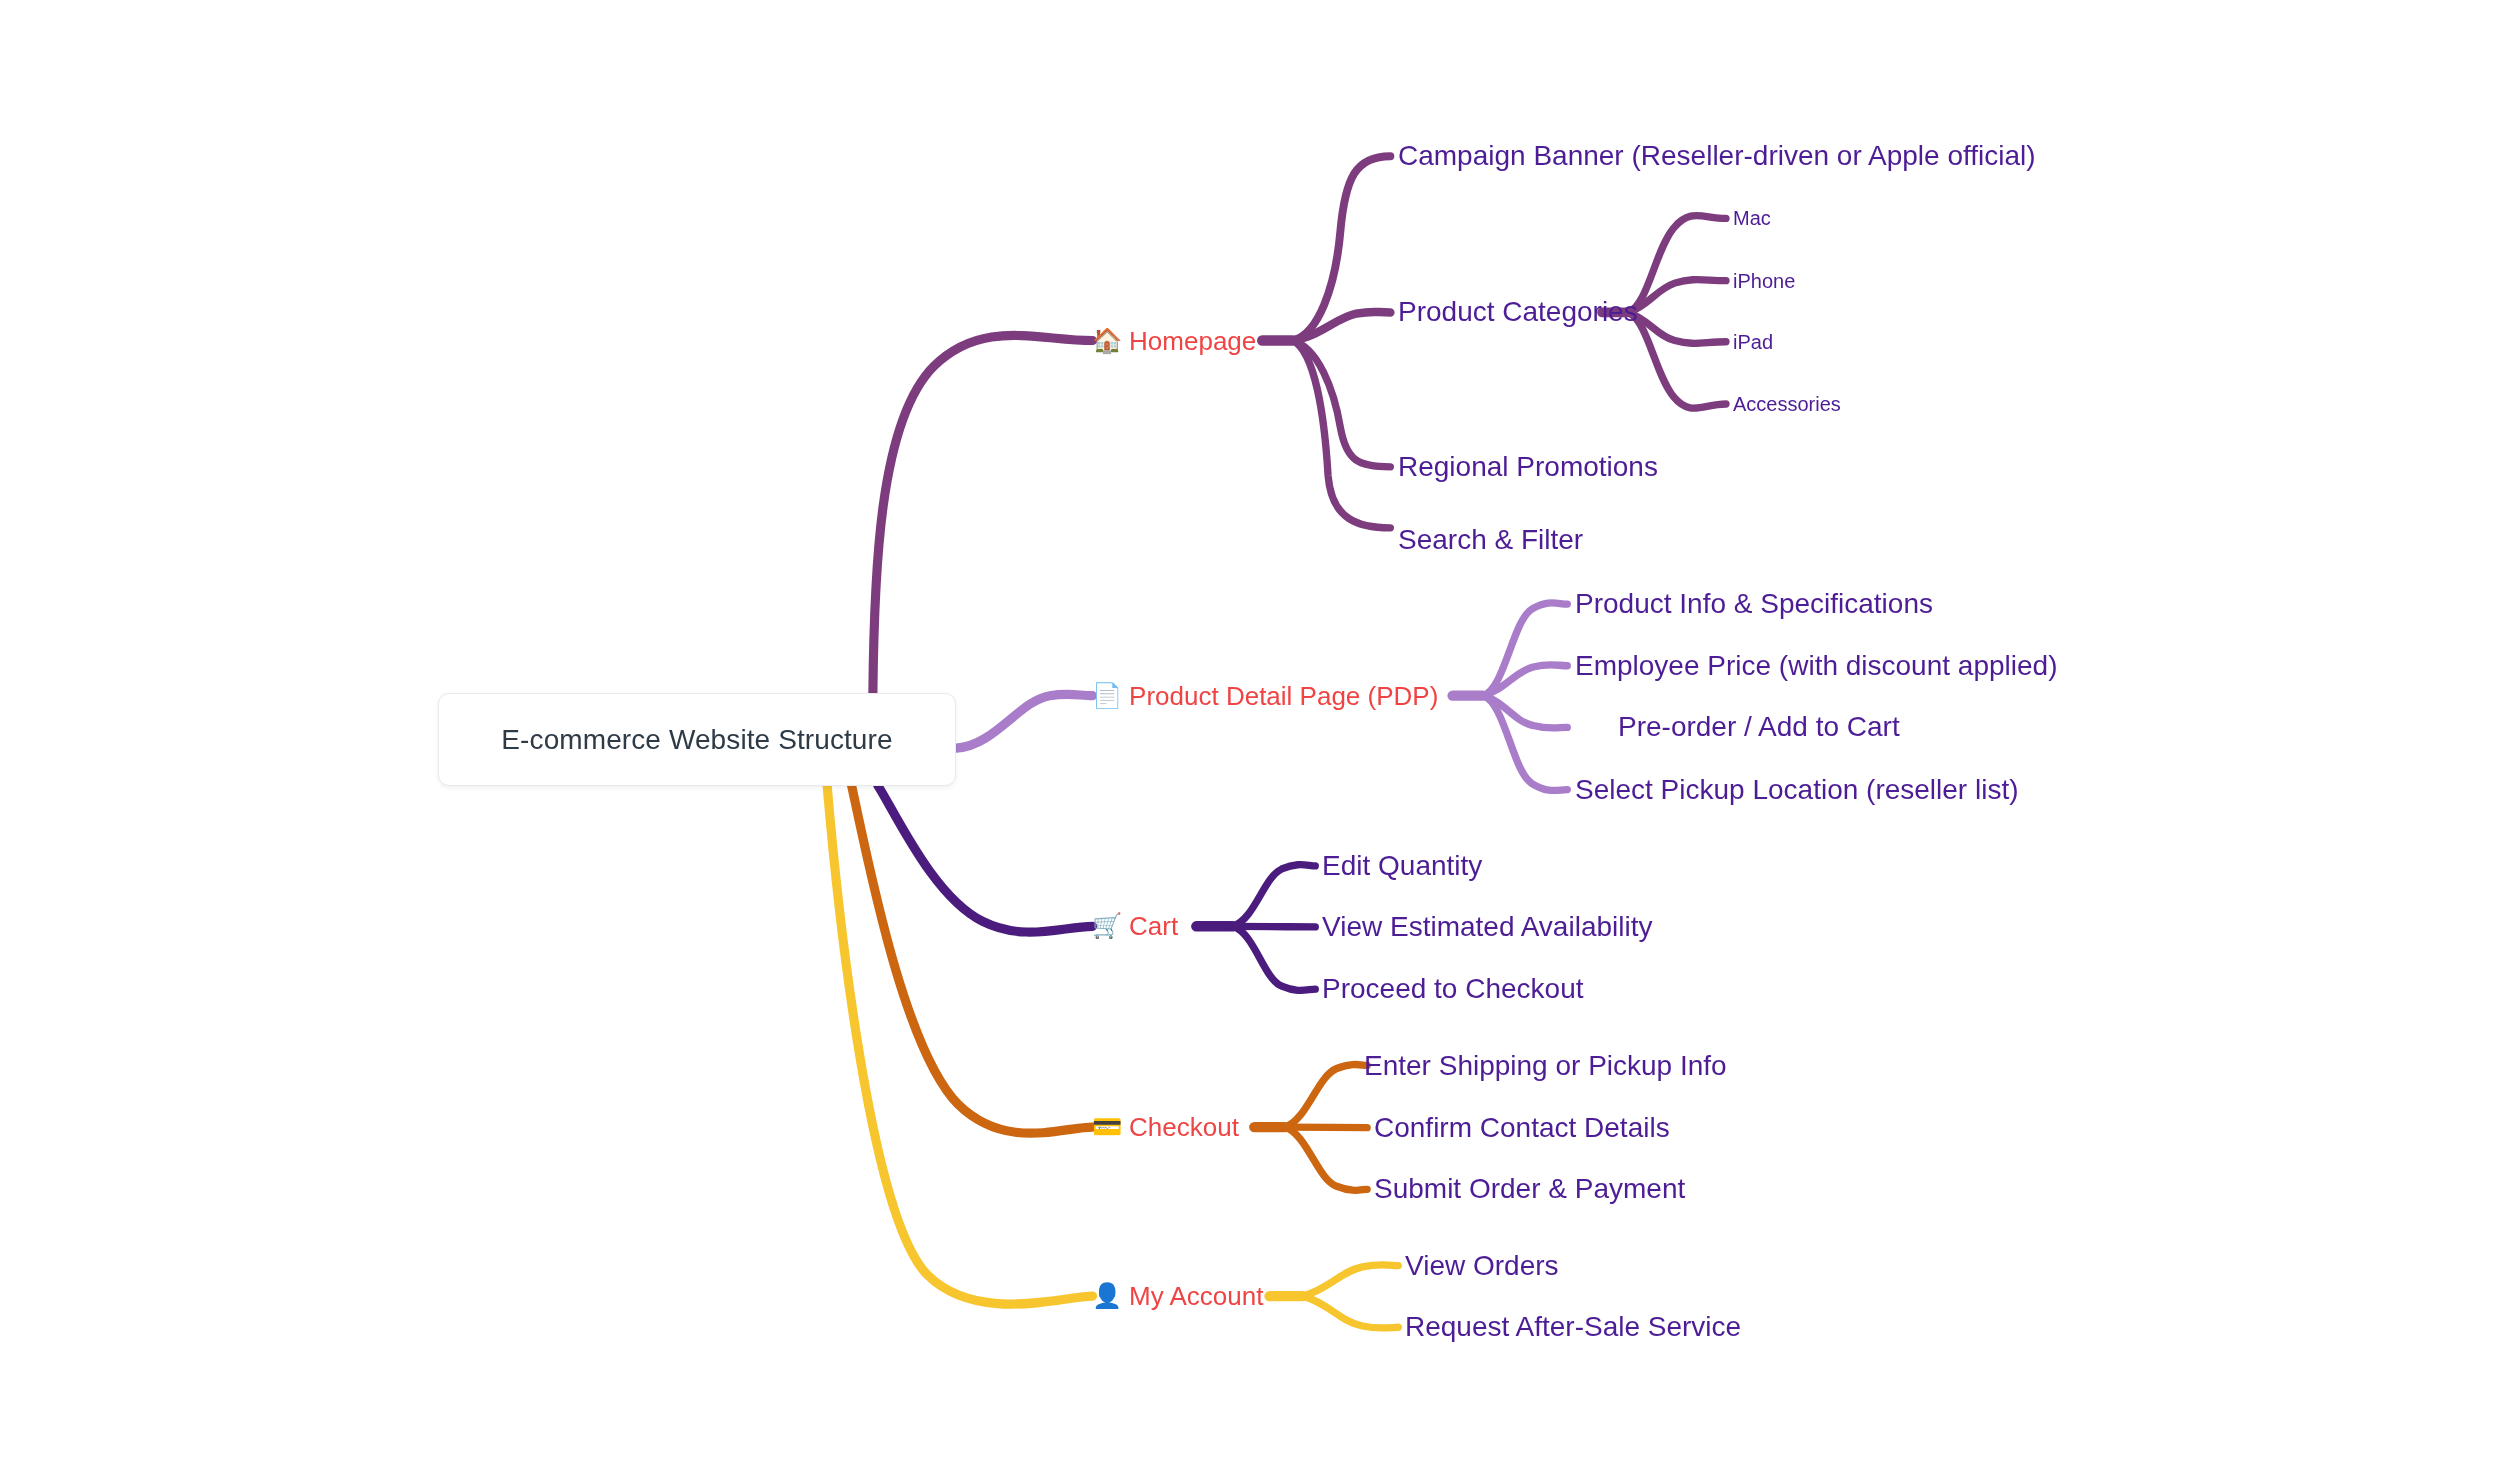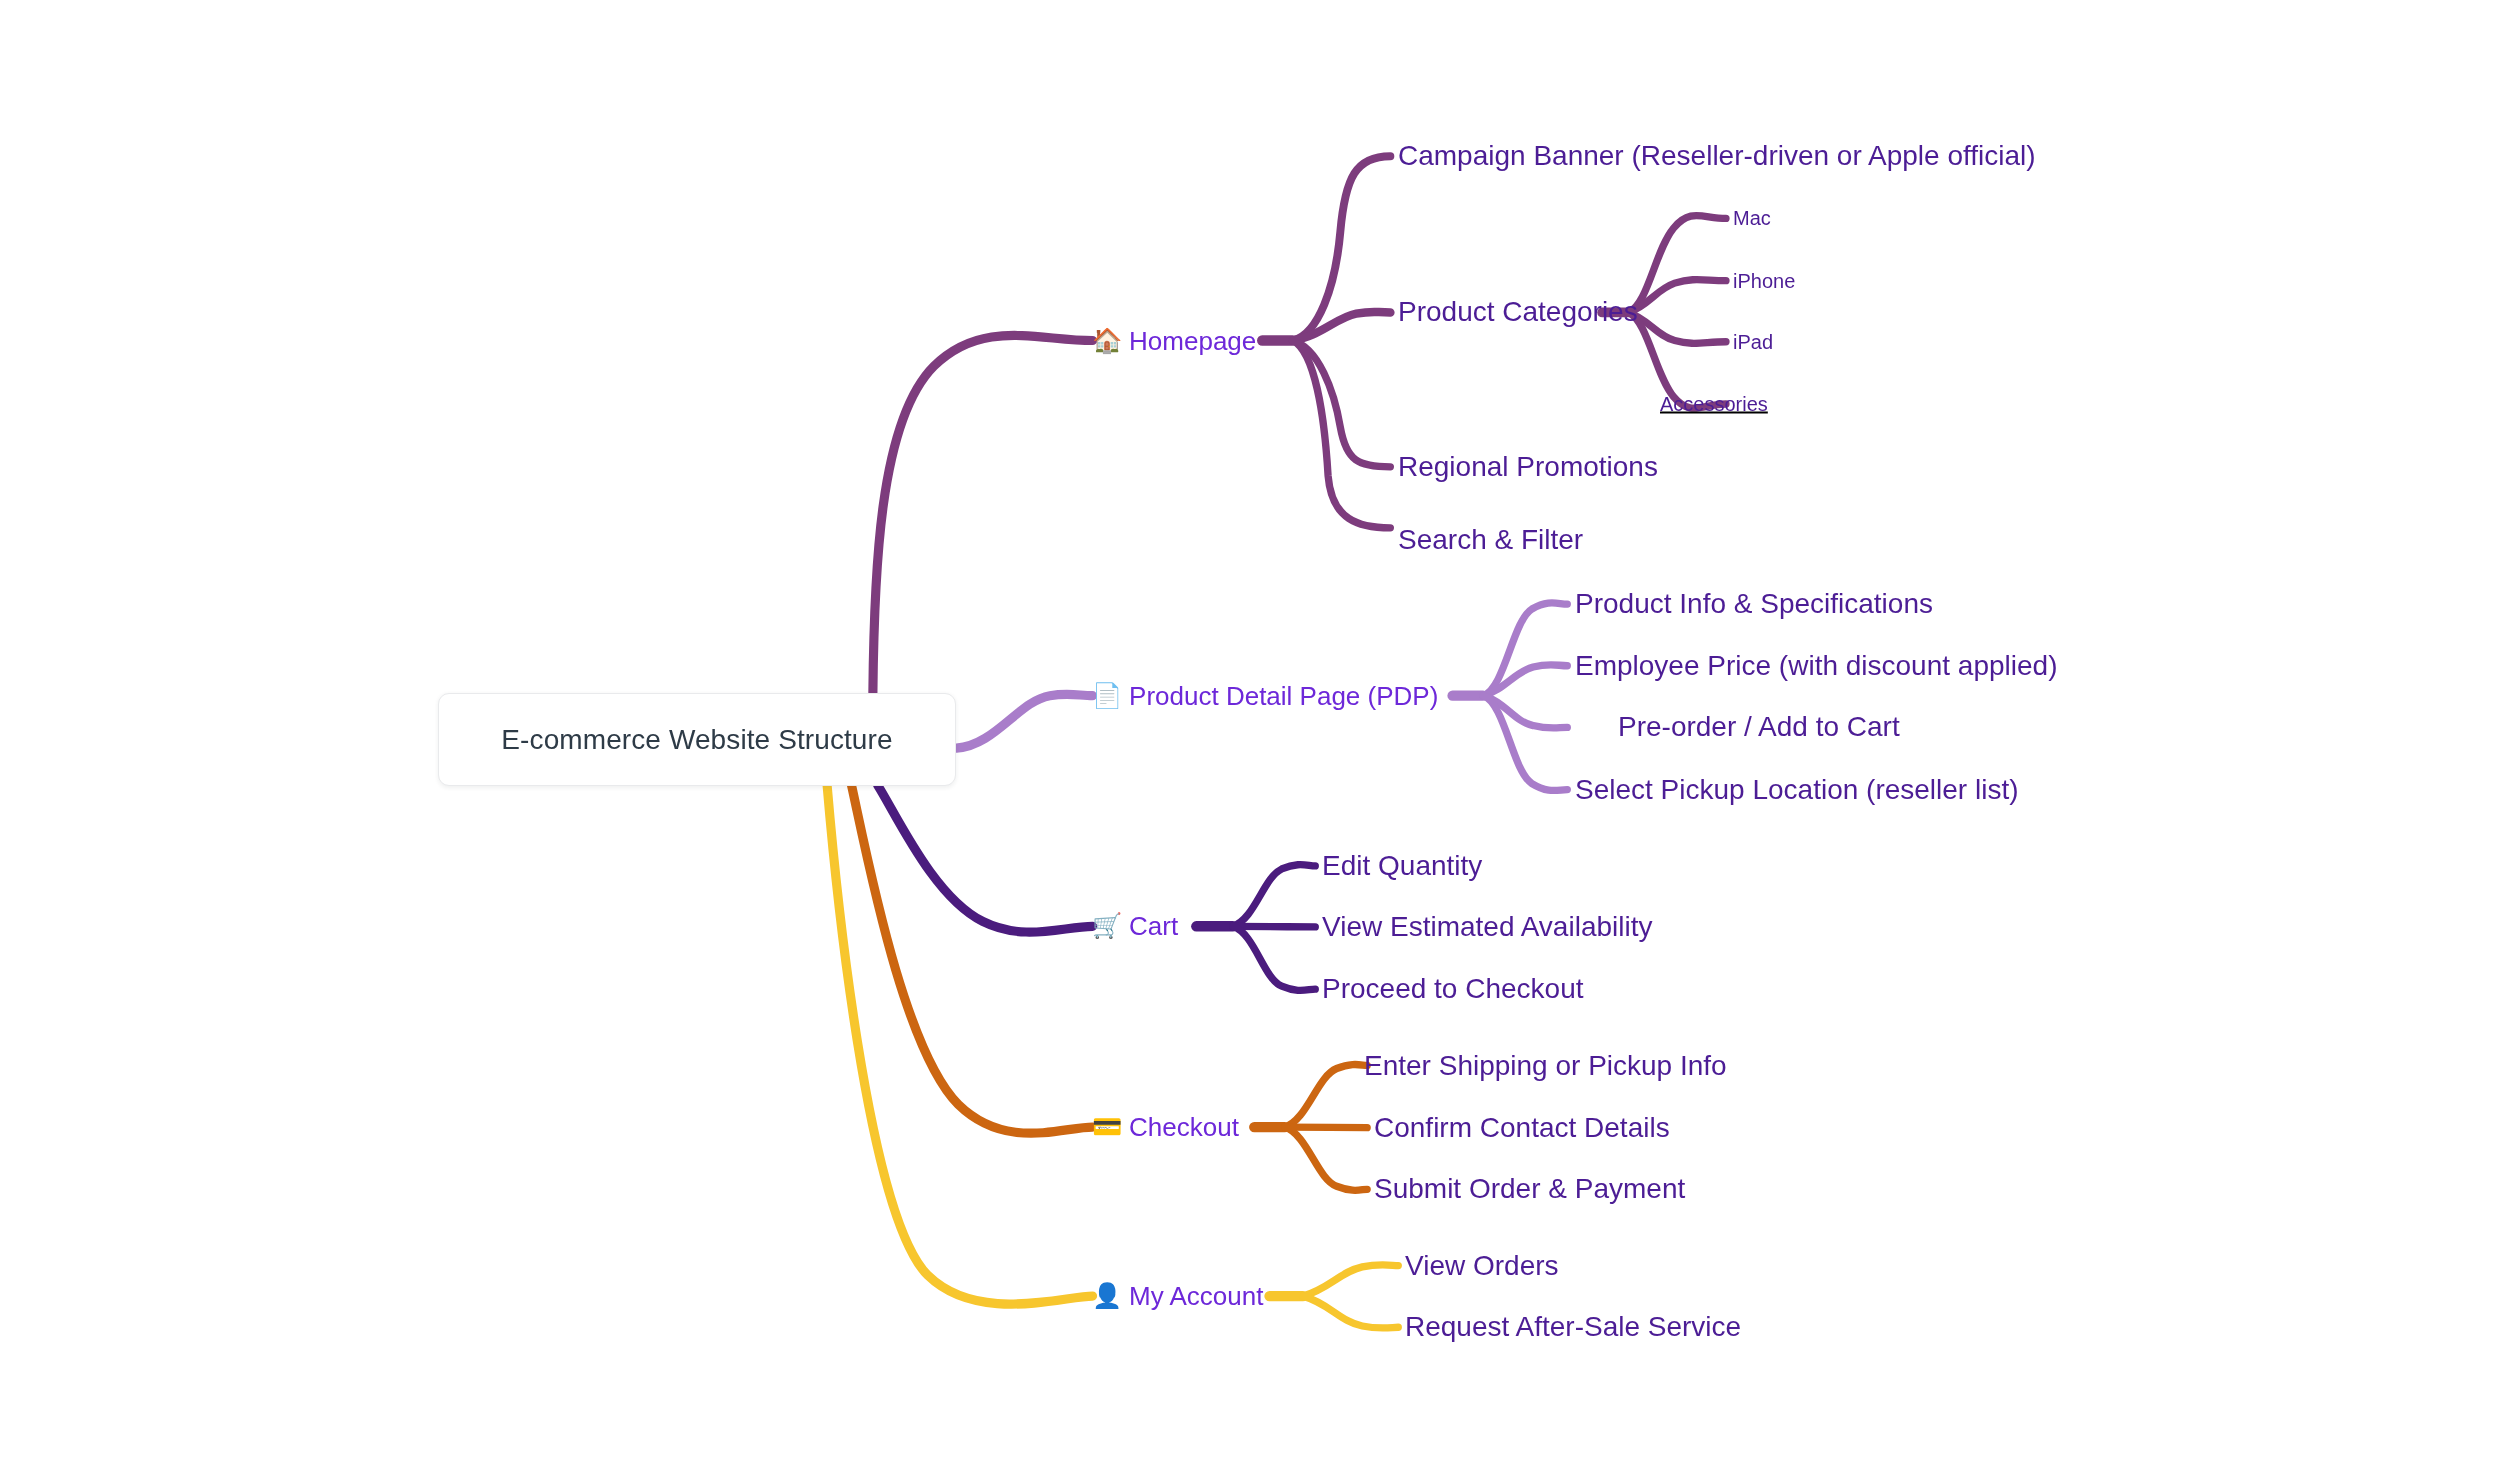--- a/index.html
+++ b/index.html
@@ -54,21 +54,21 @@
     transform: translateY(-50%);
   }
   .node-icon {
     font-size: 24.4px;
     line-height: 1;
     margin-right: 6.7px;
     display: inline-block;
   }
   .node-l1 .node-label {
     font-size: 26px;
-    color: #6d28d9;
+    color: #ef4444;
   }
   .node-l2 .node-label {
     font-size: 28px;
     color: #4c1d95;
   }
   .node-l3 .node-label {
     font-size: 20px;
     color: #4c1d95;
   }
 </style>
@@ -170,21 +170,21 @@
 
 <div class="node node-l3" style="left:1733px; top:218px;">
   <span class="node-label">Mac</span>
 </div>
 <div class="node node-l3" style="left:1733px; top:281px;">
   <span class="node-label">iPhone</span>
 </div>
 <div class="node node-l3" style="left:1733px; top:342px;">
   <span class="node-label">iPad</span>
 </div>
-<div class="node node-l3" style="left:1660px; top:404px;text-decoration:underline;">
+<div class="node node-l3" style="left:1733px; top:404px;">
   <span class="node-label">Accessories</span>
 </div>
 
 <div class="node node-l2" style="left:1575px; top:604px;">
   <span class="node-label">Product Info &amp; Specifications</span>
 </div>
 <div class="node node-l2" style="left:1575px; top:666px;">
   <span class="node-label">Employee Price (with discount applied)</span>
 </div>
 <div class="node node-l2" style="left:1575px; top:727px;margin-left:43px;">

